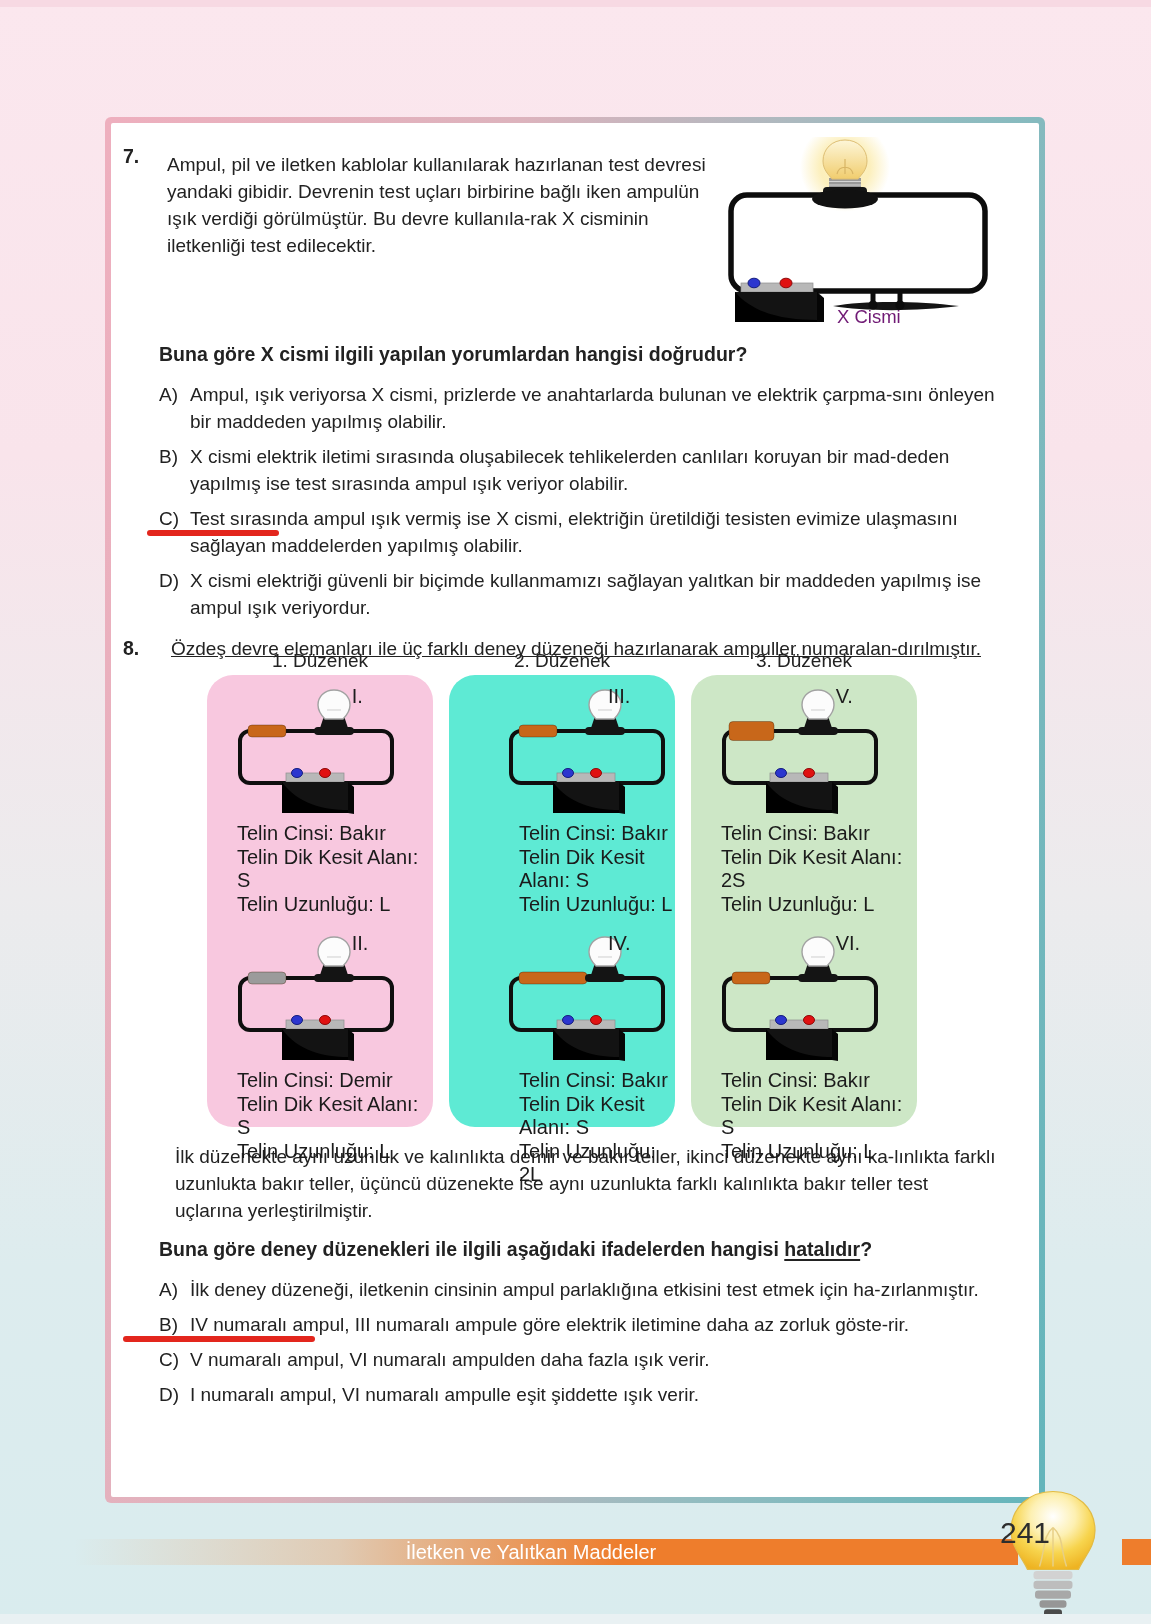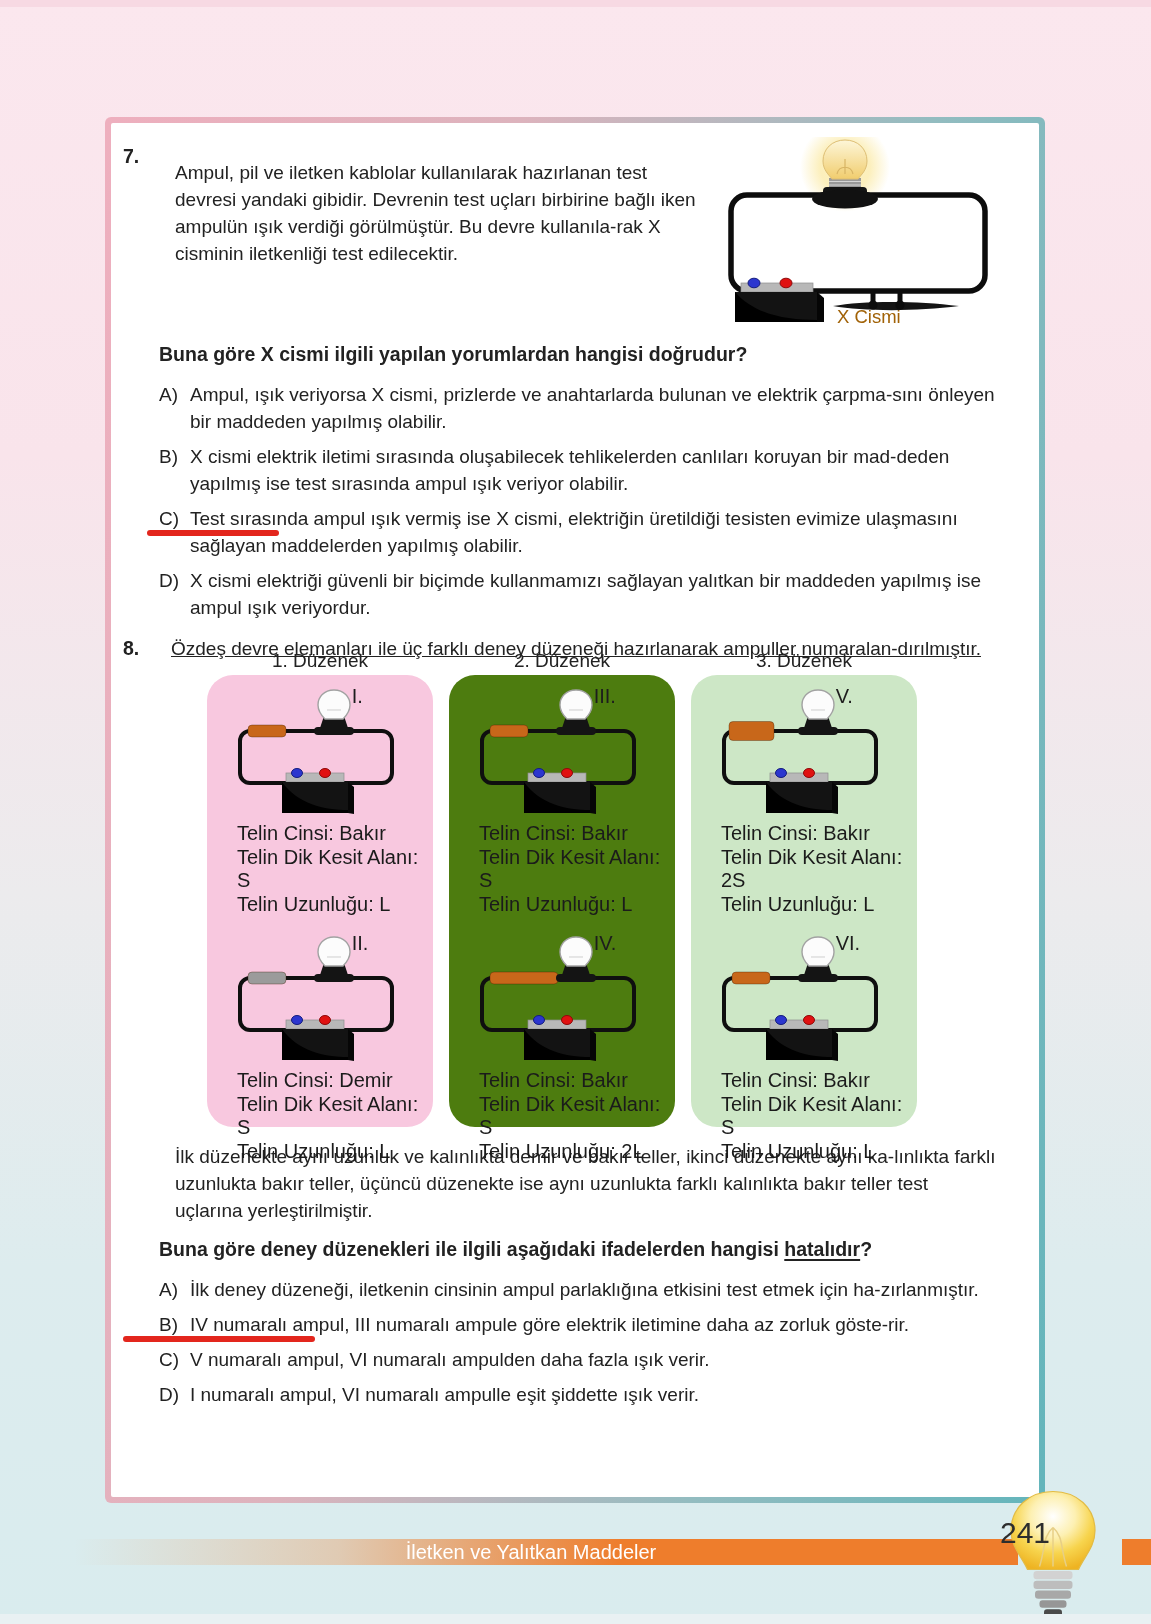--- a/index.html
+++ b/index.html
@@ -12,24 +12,24 @@
   
   .panel-frame{position:absolute;left:105px;top:117px;width:940px;height:1386px;box-sizing:border-box;
                padding:6px;border-radius:6px;
                background:linear-gradient(100deg,#eeafbe 0%,#ddb3bd 35%,#93bcc0 70%,#63b5bb 100%);}
   .panel{width:100%;height:100%;background:#fff;border-radius:2px;box-sizing:border-box;
          padding:20px 26px 0 10px;}
 
   .q{position:relative;padding-left:38px;font-size:19px;line-height:27px;}
   .qnum{position:absolute;left:2px;top:0;font-weight:700;font-size:19.5px;}
   .q7top{display:flex;min-height:186px;}
-  .q7intro{margin:16px;width:584px;}
+  .q7intro{margin:8px;width:584px;}
   .figure7{position:relative;width:292px;margin-left:auto;margin-top:-6px;flex:none;}
   .figure7 svg{display:block;width:292px;height:186px;}
-  .xlabel{position:absolute;left:116px;top:166px;font-size:18.5px;color:#a16207;white-space:nowrap;}
+  .xlabel{position:absolute;left:116px;top:166px;font-size:18.5px;color:#701a75;white-space:nowrap;}
 
   .qbold{font-weight:700;font-size:19.5px;margin:12px 0 13px;}
   .opts{list-style:none;margin:0;padding:0;}
   .opts li{position:relative;padding-left:31px;margin-bottom:8px;}
   .opts .mk{position:absolute;left:0;top:0;}
   .q7opts li{max-width:814px;}
   .q8opts li{max-width:848px;}
   .ansline{position:absolute;height:6px;border-radius:3px;background:#e3261d;}
   .ansline.c7{left:-12px;top:25px;width:132px;}
   .ansline.b8{left:-36px;top:25px;width:192px;}
@@ -183,21 +183,21 @@
                   <div>Telin Cinsi: Demir</div>
                   <div>Telin Dik Kesit Alanı: S</div>
                   <div>Telin Uzunluğu: L</div>
                 </div>
               </div>
             </div>
           </div>
 
           <div class="setup">
             <div class="setup-title">2. Düzenek</div>
-            <div class="setup-box" style="background: #4d7c0f;">
+            <div class="setup-box" style="background: #5eead4; padding-left: 40px;">
               <div class="card">
                 <div class="circwrap">
                   <svg class="small-circuit" viewBox="0 0 204 134">
                       <rect x="22" y="48" width="152" height="52" rx="10" fill="none" stroke="#0f0f0f" stroke-width="4"></rect>
                       <rect x="30" y="42" width="38" height="12" rx="4" fill="#c8671a" stroke="rgba(60,25,0,.35)" stroke-width="1"></rect>
                       <path d="M102,45 L106,33 L126,33 L130,45 Z" fill="#141414"></path>
                       <rect x="96" y="44" width="40" height="8" rx="4" fill="#141414"></rect>
                       <path d="M116,7 c-10,0 -16,7 -16,15 c0,7 4,11 7,14 h18 c3,-3 7,-7 7,-14 c0,-8 -6,-15 -16,-15 z" fill="#fcfcfc" stroke="#a2a2a2" stroke-width="1.4"></path>
                       <path d="M109,27 h14" stroke="#cfcfcf" stroke-width="1" fill="none"></path>
                       <rect x="68" y="90" width="58" height="9" fill="#b8b8b8" stroke="#8e8e8e" stroke-width="0.7"></rect>

